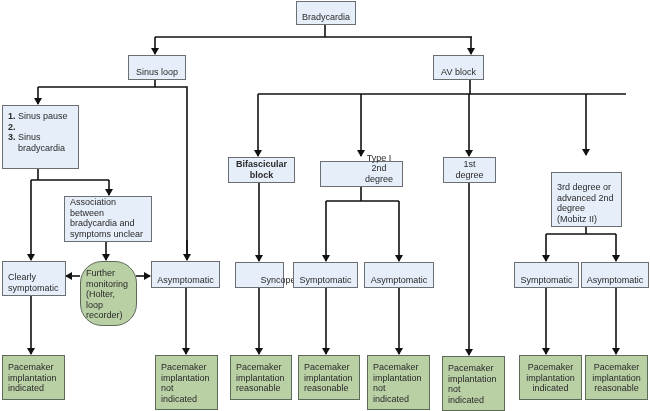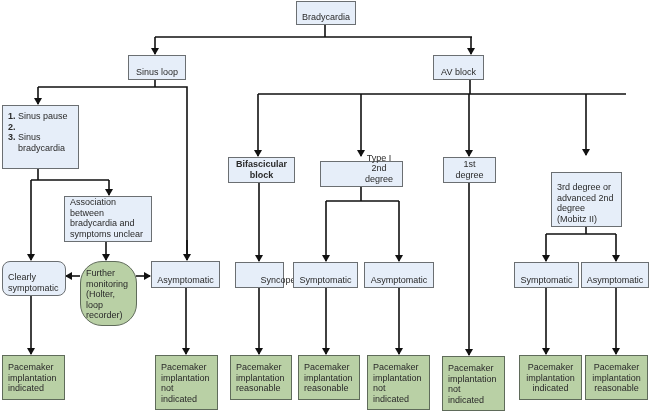--- a/index.html
+++ b/index.html
@@ -94,21 +94,21 @@
   <div class="li">
     <span class="num">3.</span>
     <span>Sinus bradycardia</span>
   </div>
 </div>
 
 <div class="box blue left" style="left:64px;top:196px;width:88px;height:46px;">
   <span>Association between bradycardia and symptoms unclear</span>
 </div>
 
-<div class="box blue left" style="left:2px;top:261px;width:64px;height:35px;border-radius:8px;">
+<div class="box blue left" style="left:2px;top:261px;width:64px;height:35px;">
   <span>Clearly symptomatic</span>
 </div>
 <div class="box green left" style="left:80px;top:261px;width:57px;height:65px;border-radius:22px;">
   <span>Further monitoring (Holter, loop recorder)</span>
 </div>
 <div class="box blue center" style="left:151px;top:261px;width:69px;height:27px;">
   <span>Asymptomatic</span>
 </div>
 
 <div class="box blue center" style="left:228px;top:157px;width:67px;height:26px;font-weight:bold;">

